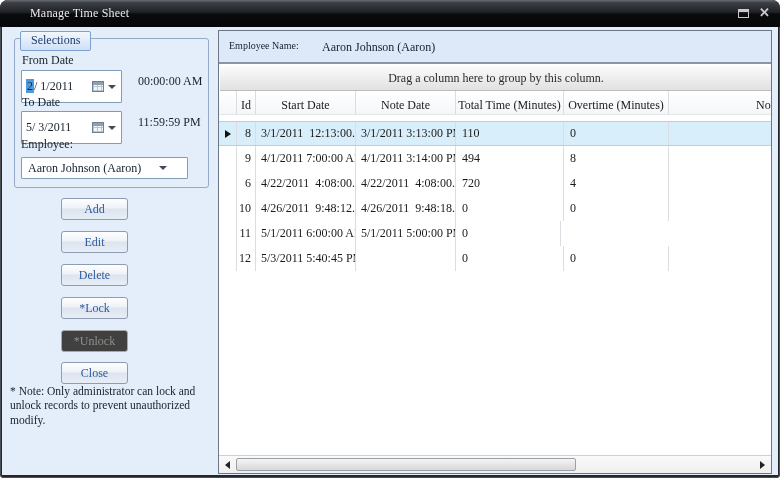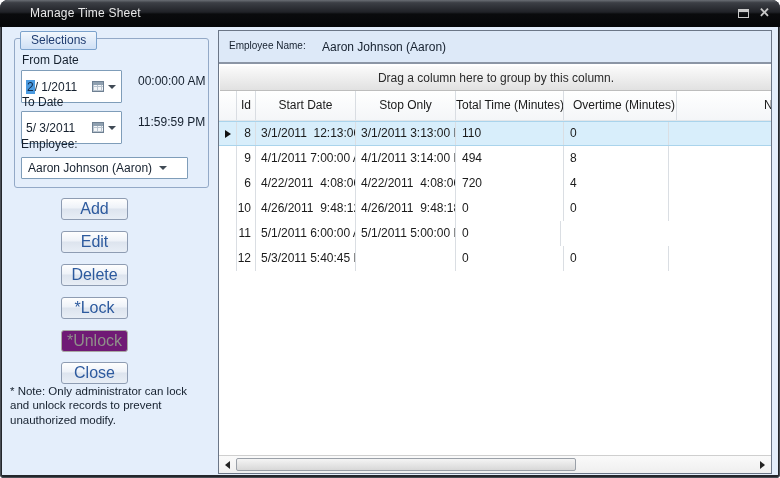--- a/index.html
+++ b/index.html
@@ -2,20 +2,21 @@
 <html><head>
 <meta charset="utf-8">
 <style>
   * { margin:0; padding:0; box-sizing:border-box; }
   html,body { width:780px; height:478px; font-family:"Liberation Sans", sans-serif; background:#fff; }
 
   .window {
     position:relative; width:780px; height:478px;
     background:#23262b; border-radius:8px 8px 4px 4px; overflow:hidden;
     box-shadow:inset 0 0 0 1px #4a4e55;
+    font-family:Liberation Serif, serif;
   }
   
   .titlebar {
     position:absolute; left:0; top:0; width:780px; height:27px;
     background:linear-gradient(180deg,#6a6e74 0%,#3c3f45 10%,#202227 45%,#0a0b0d 52%,#060708 100%);
     border-radius:8px 8px 0 0;
   }
   .title-text { position:absolute; left:30px; top:6px; font-size:12px; color:#e9e9e9; letter-spacing:.2px; }
   .tb-btns { position:absolute; right:10px; top:6px; display:flex; gap:10px; align-items:center; }
   .restore-glyph { display:block; width:11px; height:9px; border:1px solid #c9c9c9; border-top:3px solid #c9c9c9; margin-top:2px; }
@@ -53,38 +54,38 @@
     left:21px; top:157px; width:167px; height:22px; background:#fff; border:1px solid #7f9db9; border-radius:1px;
     display:flex; align-items:center; font-size:12px; color:#15202e;
   }
   .combo .val { padding-left:6px; flex:1; }
   .combo .arrow-down { margin-right:20px; }
 
   
   .btn {
     left:61px; width:67px; height:22px; border:1px solid #8e9cb2; border-radius:3px;
     background:linear-gradient(180deg,#fefefe 0%,#eef2f8 45%,#dde4ee 50%,#e8eef6 100%);
-    color:#2d5a9e; font-size:16px; text-align:center; line-height:20px; cursor:default;
+    color:#2d5a9e; font-size:12px; text-align:center; line-height:20px; cursor:default;
   }
   .btn.disabled {
-    background:#701a75; border-color:#a9a9a4; color:#8f8f8a;
+    background:#404040; border-color:#a9a9a4; color:#8f8f8a;
   }
   .note { left:10px; top:384px; width:198px; font-size:11.5px; color:#15202e; line-height:1.25; }
 
   
   .rpanel { left:218px; top:30px; width:554px; height:444px; background:#fff; border:1px solid #6b7687; overflow:hidden; }
   .emp-strip { position:absolute; left:0; top:0; width:100%; height:33px; background:#dde9f8; border-bottom:2px solid #8b95a5; }
   .emp-strip .lab { position:absolute; left:10px; top:9px; font-size:10px; color:#15202e; }
   .emp-strip .val { position:absolute; left:103px; top:9px; font-size:12px; color:#15202e; }
 
   .drag-strip { position:absolute; left:1px; top:35px; width:100%; height:25px;
     background:linear-gradient(180deg,#fbfbfb,#e1e1e1); border-bottom:1px solid #bdbdbd;
     font-size:12px; color:#2b2b2b; text-align:center; line-height:25px; }
 
-  .gheader { position:absolute; left:0; top:60px; width:100%; height:30px; display:flex;
+  .gheader { position:absolute; left:0; top:60px; width:100%; height:24px; display:flex;
     background:linear-gradient(180deg,#ffffff,#f4f6f8); border-bottom:1px solid #e2e6ea; }
   .hcell { border-right:1px solid #d9dde2; font-size:12px; color:#1a1a1a; text-align:center; line-height:29px;
     overflow:hidden; white-space:nowrap; }
 
   .grid-rows { position:absolute; left:0; top:90px; width:100%; }
   .grid-row { display:flex; height:25px; background:#fff; }
   .grid-row.selected { background:#d8eefb; border-top:1px solid #aad4ec; border-bottom:1px solid #aad4ec; height:25px; }
   .cell { border-right:1px solid #dadee3; font-size:12px; color:#1a1a1a; line-height:24px;
     overflow:hidden; white-space:pre; }
   .grid-row.selected .cell { line-height:22px; }
@@ -169,23 +170,23 @@
       <span class="lab">Employee Name:</span>
       <span class="val">Aaron Johnson (Aaron)</span>
     </div>
 
     <div class="drag-strip">Drag a column here to group by this column.</div>
 
     <div class="gheader">
       <div class="hcell c-ind"></div>
       <div class="hcell c-id" style="text-align:center; padding-right:0;">Id</div>
       <div class="hcell c-start" style="padding-left:0;">Start Date</div>
-      <div class="hcell c-stop" style="padding-left:0;">Stop Only</div>
+      <div class="hcell c-stop" style="padding-left:0;">Note Date</div>
       <div class="hcell c-total" style="padding-left:0;">Total Time (Minutes)</div>
-      <div class="hcell c-ot" style="padding-left:0;margin-left:8px;">Overtime (Minutes)</div>
+      <div class="hcell c-ot" style="padding-left:0;">Overtime (Minutes)</div>
       <div class="hcell c-notes h-notes">
           <span>No</span>
         </div>
     </div>
 
     <div class="grid-rows">
         <div class="grid-row selected">
           <div class="cell c-ind"><span class="row-arrow"></span></div>
           <div class="cell c-id">8</div>
           <div class="cell c-start">3/1/2011  12:13:00...</div>

